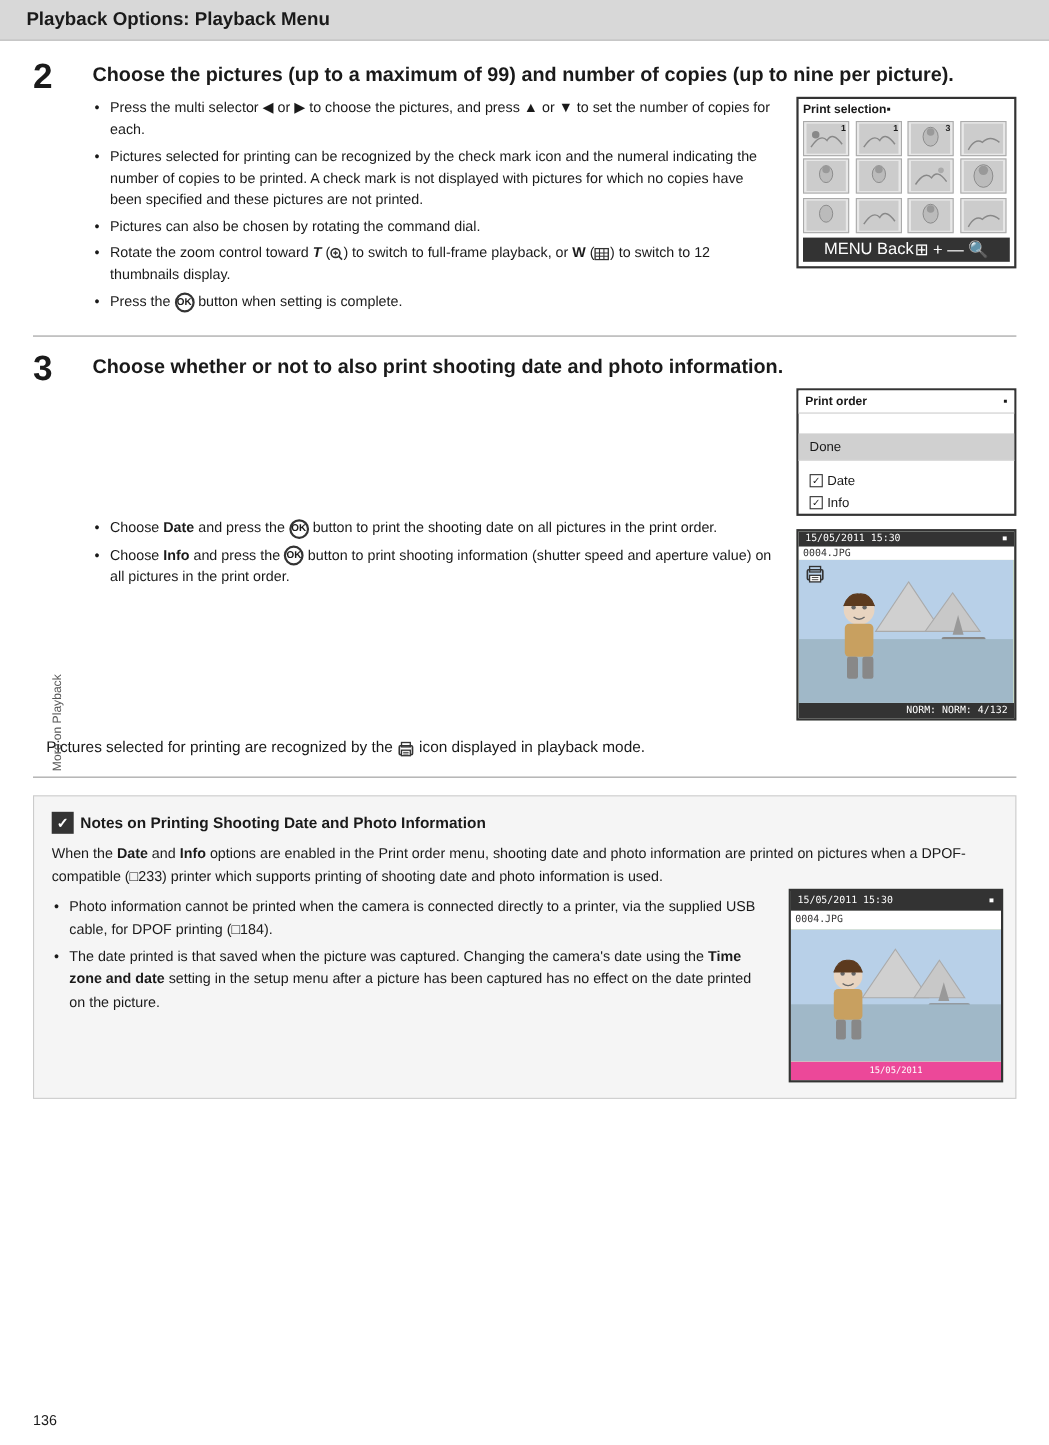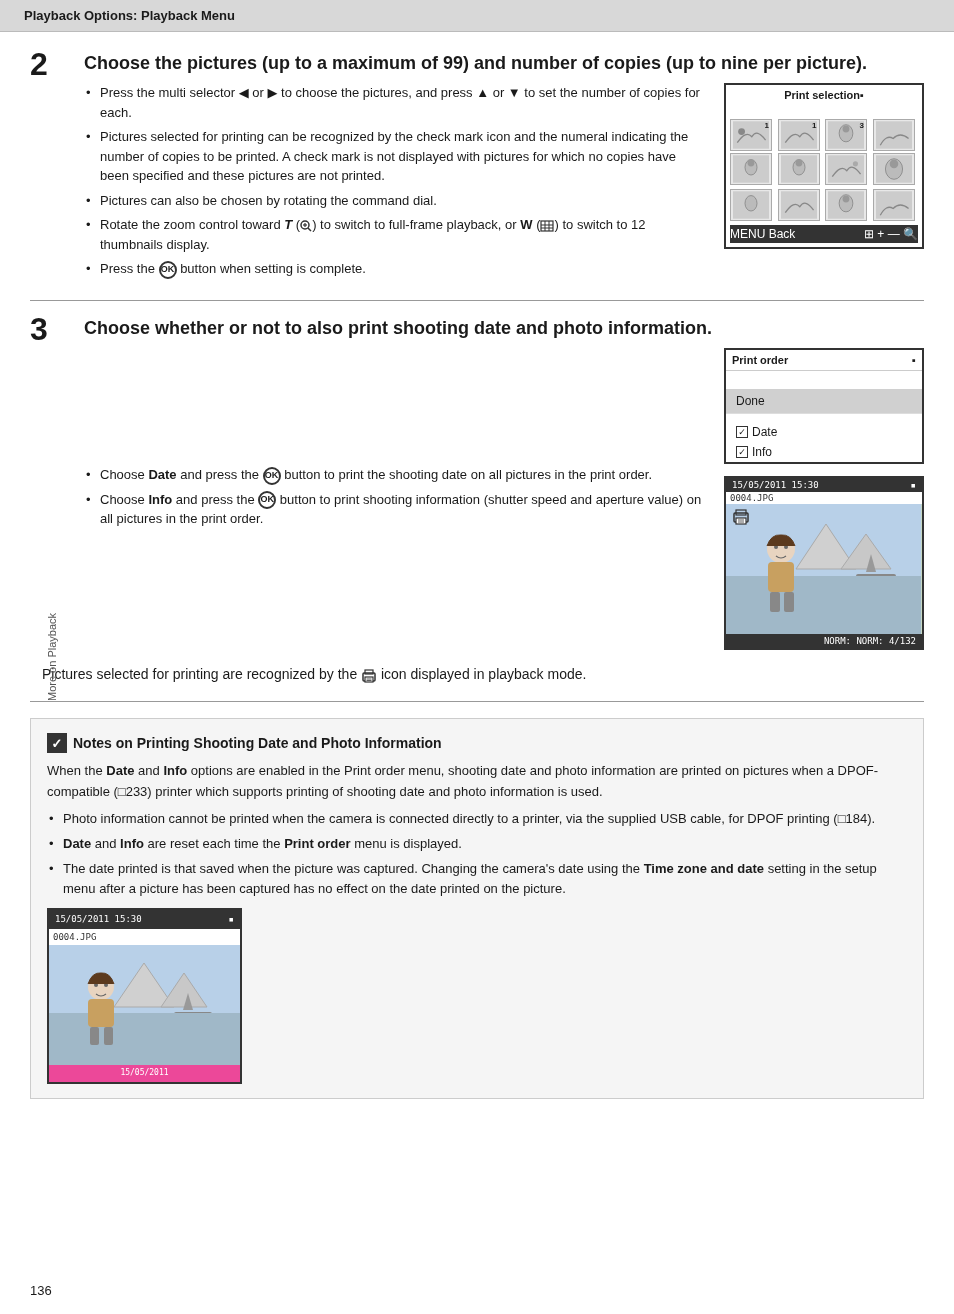--- a/index.html
+++ b/index.html
@@ -8,21 +8,21 @@
       font-size: 13px;
       color: #1a1a1a;
       background: #fff;
       width: 954px;
       min-height: 1314px;
     }
 
     .page-header {
       background: #d8d8d8;
       padding: 8px 24px;
-      font-size: 13px;
+      font-size: 17px;
       font-weight: bold;
       border-bottom: 1px solid #bbb;
     }
 
     .page-content {
       padding: 20px 30px 20px 30px;
     }
 
     .step-row {
       display: flex;
@@ -87,23 +87,23 @@
     .print-selection-box {
       border: 2px solid #333;
       padding: 4px;
       width: 200px;
       background: #fff;
     }
 
     .print-selection-title {
       font-size: 11px;
       font-weight: bold;
-      margin-bottom: 18px;
-      display: flex;
-      justify-content: center;
+      margin-bottom: 4px;
+      display: flex;
+      justify-content: flex-start;
     }
 
     .thumbnail-grid {
       display: grid;
       grid-template-columns: repeat(4, 1fr);
       gap: 2px;
       margin-bottom: 4px;
     }
 
     .thumbnail-cell {
@@ -127,24 +127,24 @@
       position: absolute;
       top: 1px;
       right: 2px;
       font-size: 8px;
       font-weight: bold;
     }
 
     .ps-footer {
       display: flex;
       justify-content: space-between;
-      font-size: 12px;
+      font-size: 15px;
       background: #333;
       color: #fff;
-      padding: 2px 0;
+      padding: 2px 19px;
     }
 
     
     .print-order-box {
       border: 2px solid #333;
       width: 200px;
       background: #fff;
     }
 
     .print-order-title {
@@ -276,23 +276,22 @@
     .notes-body ul li::before {
       content: "•";
       position: absolute;
       left: 2px;
     }
 
     .bold { font-weight: bold; }
 
     .bottom-section {
       display: flex;
-      gap: 4px;
+      gap: 20px;
       align-items: flex-start;
-      flex-direction: column;
     }
 
     .bottom-text {
       flex: 1;
     }
 
     .bottom-image {
       min-width: 180px;
       max-width: 190px;
     }
@@ -617,21 +616,20 @@
       <div class="notes-title">
         <span class="notes-check-icon">✓</span>
         <span>Notes on Printing Shooting Date and Photo Information</span>
       </div>
       <div class="notes-body">
         <p>When the <span class="bold">Date</span> and <span class="bold">Info</span> options are enabled in the Print order menu, shooting date and photo information are printed on pictures when a DPOF-compatible (□233) printer which supports printing of shooting date and photo information is used.</p>
         <div class="bottom-section">
           <div class="bottom-text">
             <ul>
               <li>Photo information cannot be printed when the camera is connected directly to a printer, via the supplied USB cable, for DPOF printing (□184).</li>
-              <li><span class="bold">Date</span> and <span class="bold">Info</span> are reset each time the <span class="bold">Print order</span> menu is displayed.</li>
               <li>The date printed is that saved when the picture was captured. Changing the camera's date using the <span class="bold">Time zone and date</span> setting in the setup menu after a picture has been captured has no effect on the date printed on the picture.</li>
             </ul>
           </div>
 
           <div class="bottom-image">
             <div class="camera-display2">
               <div style="background:#333;color:#fff;font-size:9px;padding:2px 6px;font-family:monospace;display:flex;justify-content:space-between;">
                 <span>15/05/2011 15:30</span>
                 <span>▪</span>
               </div>

